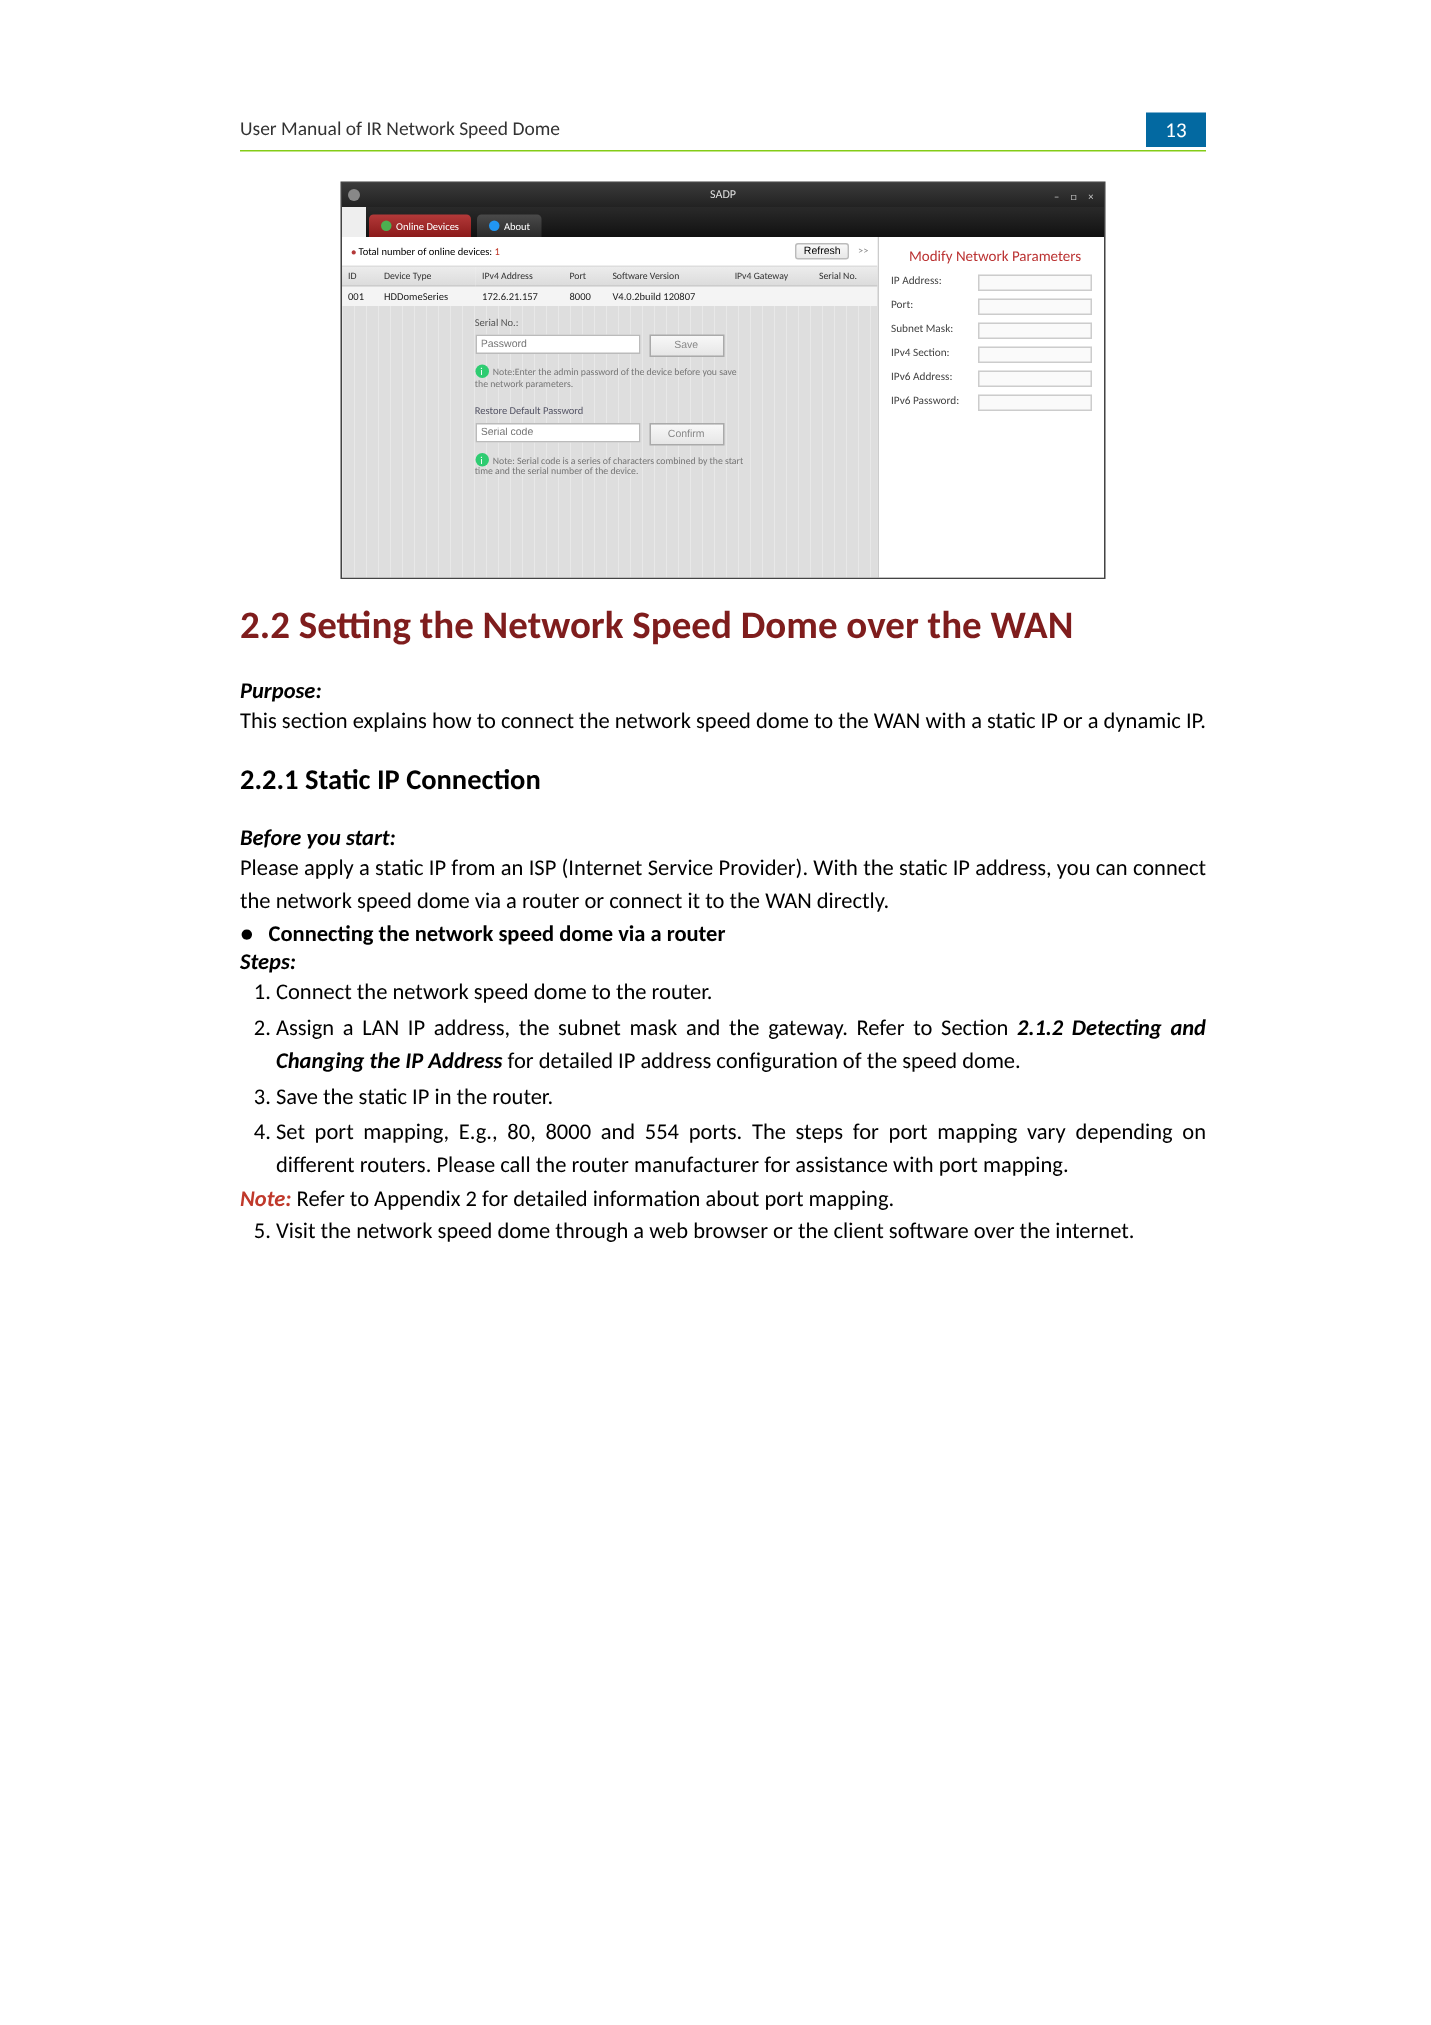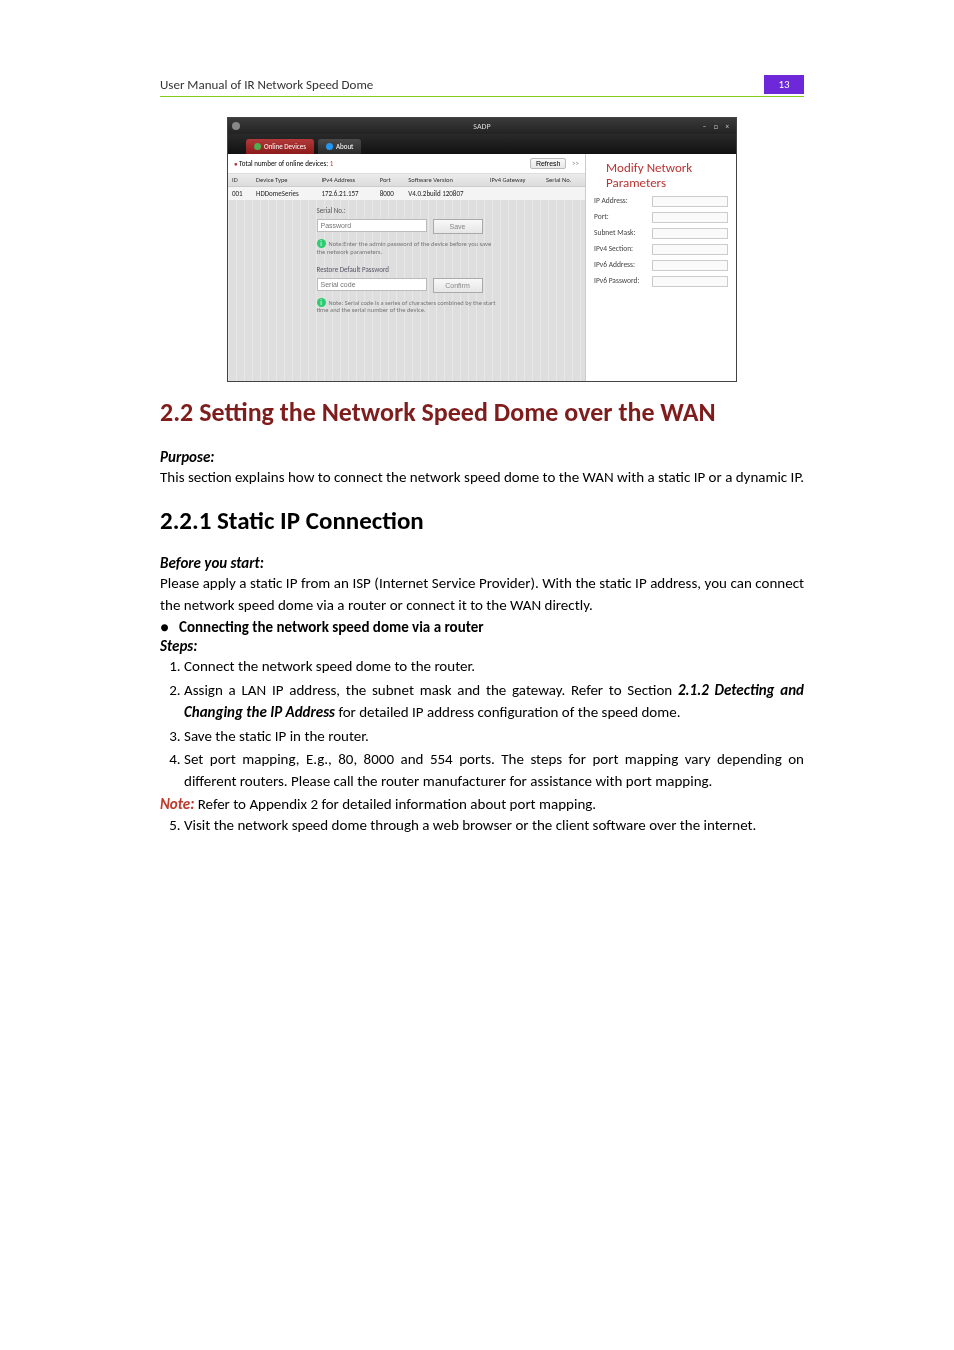--- a/index.html
+++ b/index.html
@@ -20,23 +20,23 @@
     align-items: center;
     border-bottom: 1px solid #84cc16;
     padding-bottom: 2px;
     margin-bottom: 20px;
   }
   .header-title {
     font-size: 13px;
     color: #333;
   }
   .page-number {
-    background: #6d28d9;
+    background: #0369a1;
     color: #fff;
-    font-size: 11px;
+    font-size: 14px;
     padding: 3px 4px;
     min-width: 40px;
     text-align: center;
   }
   .screenshot-wrap {
     display: flex;
     justify-content: center;
     margin-bottom: 14px;
   }
   .sadp-window {
@@ -70,22 +70,23 @@
     left: 4px;
     width: 8px; height: 8px;
     background: #888;
     border-radius: 50%;
   }
   .sadp-tabbar {
     background: linear-gradient(#2a2a2a, #111);
     height: 20px;
     display: flex;
     align-items: flex-end;
-    padding-left: 18px;
+    padding-left: 2px;
     gap: 4px;
+    margin-left: 16px;
   }
   .sadp-tab {
     background: linear-gradient(#b33939, #8b1a1a);
     color: #fff;
     font-size: 7px;
     padding: 3px 8px;
     border-radius: 3px 3px 0 0;
     display: flex;
     align-items: center;
     gap: 3px;
@@ -176,21 +177,21 @@
   }
   .sadp-row-form { display:flex; gap:6px; margin-bottom:5px; }
   .sadp-note { font-size: 6.5px; color:#777; line-height:1.2; margin:4px 0 8px 0;}
   .restore-hdr { font-size:7px; color:#556; margin-bottom:4px; }
   .sadp-right {
     width: 150px;
     background: #fff;
     padding: 6px 8px;
     font-size: 7.5px;
   }
-  .sadp-right .hdr { color:#b33; font-size:13px; margin-bottom:6px;padding-left:12px; }
+  .sadp-right .hdr { color:#b33; font-size:10px; margin-bottom:6px;padding-left:12px; }
   .param-row { display:flex; margin-bottom:5px; gap:4px; }
   .param-row .plbl { color:#444; width:54px; }
   .param-row .pival {
     flex:1; height:11px;
     border:1px solid #ccc; background:#fafafa;
   }
 
   .figure-caption {
     text-align: center;
     font-size: 15px;
@@ -209,21 +210,21 @@
     font-style: italic;
     margin-bottom: 1px;
   }
   .body-text {
     font-size: 15px;
     line-height: 1.45;
     text-align: justify;
     margin-bottom: 16px;
   }
   .h3 {
-    font-size: 25px;
+    font-size: 19px;
     font-weight: bold;
     margin: 14px 0 18px 0;
   }
   .bullet-head {
     font-size: 15px;
     font-weight: bold;
     margin-bottom: 1px;
     display: flex;
     gap: 10px;
   }

